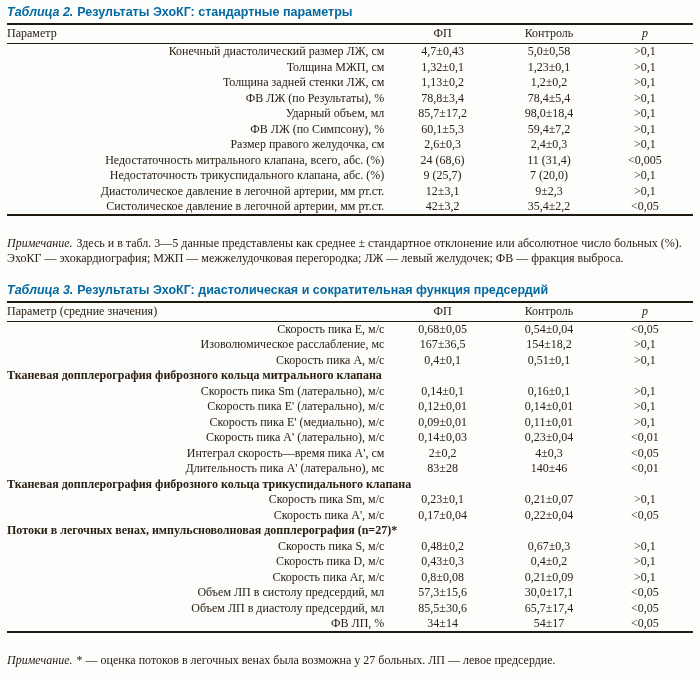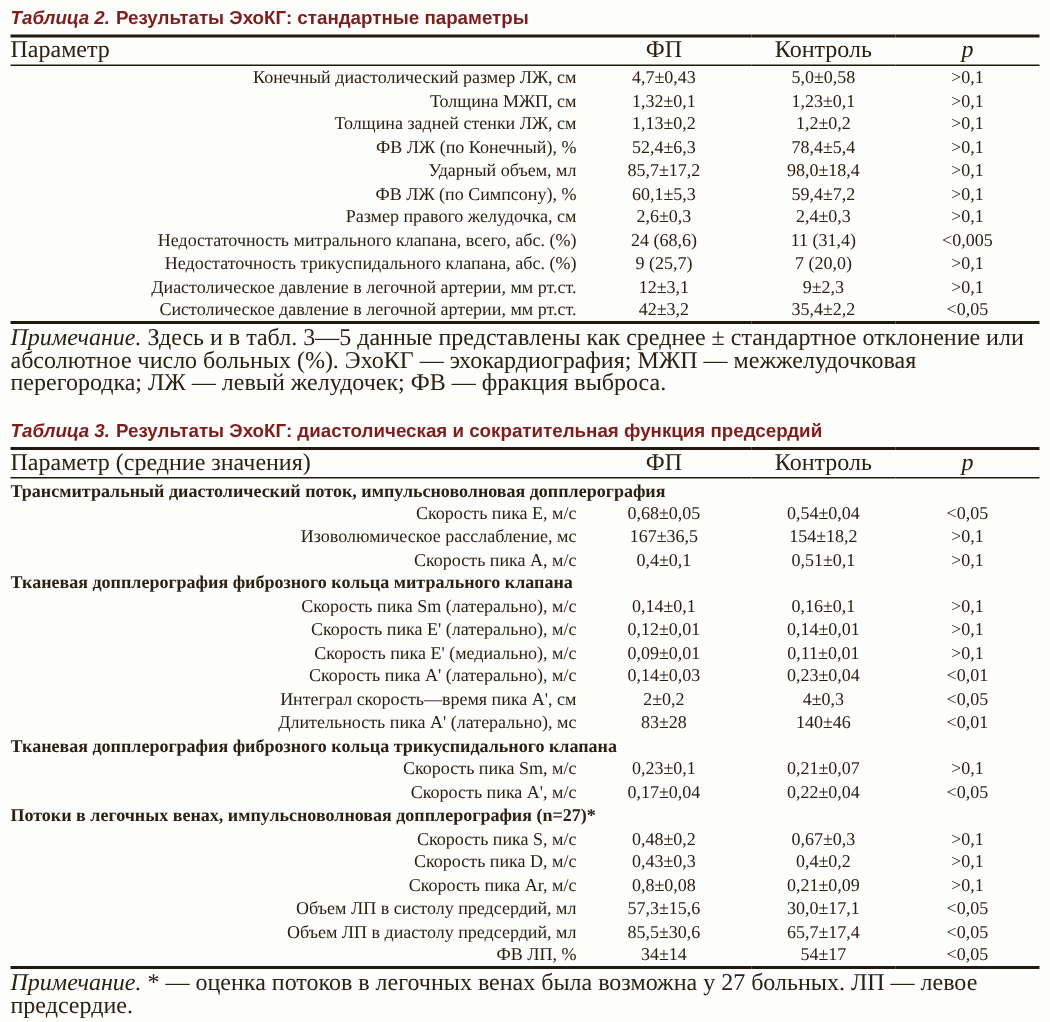--- a/index.html
+++ b/index.html
@@ -11,62 +11,62 @@
   }
   .page { width:686px; padding:2px 7px 0 7px; }
 
   .tbl-title {
     margin:3px 0 0 0;
     font-family:"Liberation Sans", sans-serif;
     font-weight:bold;
     font-size:12.5px;
     line-height:15px;
     padding-bottom:3px;
-    color:#7f1d1d;
+    color:#0369a1;
   }
   .tbl-title .tnum { font-style:italic; margin-right:4px; }
 
   table.tbl {
     width:100%;
     border-collapse:collapse;
     border-bottom:2.5px solid #211a11;
     table-layout:fixed;
   }
   .c1 { width:55%; }
   .c2 { width:17%; }
   .c3 { width:14%; }
   .c4 { width:14%; }
 
   table.tbl th {
     border-top:2.5px solid #211a11;
     border-bottom:1px solid #211a11;
     font-weight:normal;
-    font-size:16px;
+    font-size:12px;
     line-height:13px;
     padding:2px 0 3px 0;
     text-align:center;
   }
   table.tbl th.c-param { text-align:left; }
   table.tbl th.c-p { font-style:italic; }
 
   table.tbl td {
     font-size:12px;
     line-height:12.6px;
     padding:1.4px 0 1.5px 0;
     text-align:center;
     vertical-align:baseline;
     white-space:nowrap;
     overflow:hidden;
   }
   table.tbl td.param { text-align:right; }
   table.tbl td.section { text-align:left; font-weight:bold; }
 
   .note {
-    margin:3px 0 0 0;
-    font-size:16px;
+    margin:20px 0 0 0;
+    font-size:12px;
     line-height:14.6px;
   }
   .note .note-label { font-style:italic; margin-right:4px; }
 
   .tbl-gap { height:14px; }
 </style>
 </head>
 <body>
 
 <div class="page">
@@ -101,22 +101,22 @@
             <td>1,23±0,1</td>
             <td>&gt;0,1</td>
           </tr>
           <tr>
             <td class="param">Толщина задней стенки ЛЖ, см</td>
             <td>1,13±0,2</td>
             <td>1,2±0,2</td>
             <td>&gt;0,1</td>
           </tr>
           <tr>
-            <td class="param">ФВ ЛЖ (по Конечный), %</td>
-            <td>52,4±6,3</td>
+            <td class="param">ФВ ЛЖ (по Результаты), %</td>
+            <td>78,8±3,4</td>
             <td>78,4±5,4</td>
             <td>&gt;0,1</td>
           </tr>
           <tr>
             <td class="param">Ударный объем, мл</td>
             <td>85,7±17,2</td>
             <td>98,0±18,4</td>
             <td>&gt;0,1</td>
           </tr>
           <tr>
@@ -174,23 +174,20 @@
       <thead>
         <tr>
           <th class="c-param">Параметр (средние значения)</th>
           <th>ФП</th>
           <th>Контроль</th>
           <th class="c-p">p</th>
         </tr>
       </thead>
       <tbody>
           <tr>
-            <td colspan="4" class="section">Трансмитральный диастолический поток, импульсноволновая допплерография</td>
-          </tr>
-          <tr>
             <td class="param">Скорость пика Е, м/с</td>
             <td>0,68±0,05</td>
             <td>0,54±0,04</td>
             <td>&lt;0,05</td>
           </tr>
           <tr>
             <td class="param">Изоволюмическое расслабление, мс</td>
             <td>167±36,5</td>
             <td>154±18,2</td>
             <td>&gt;0,1</td>

